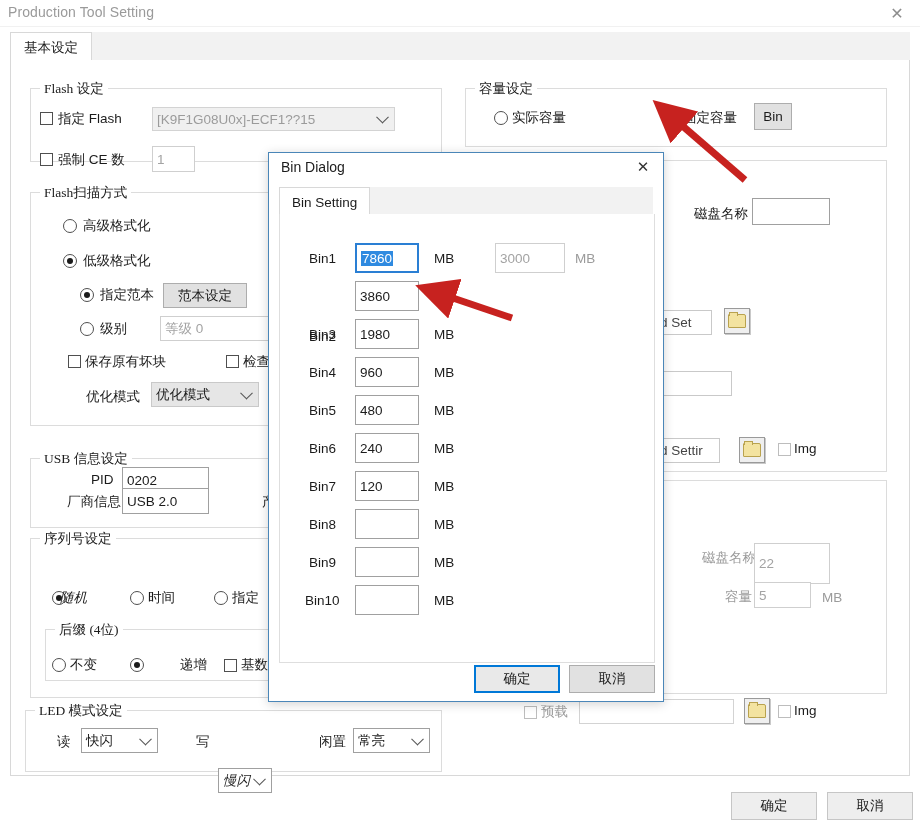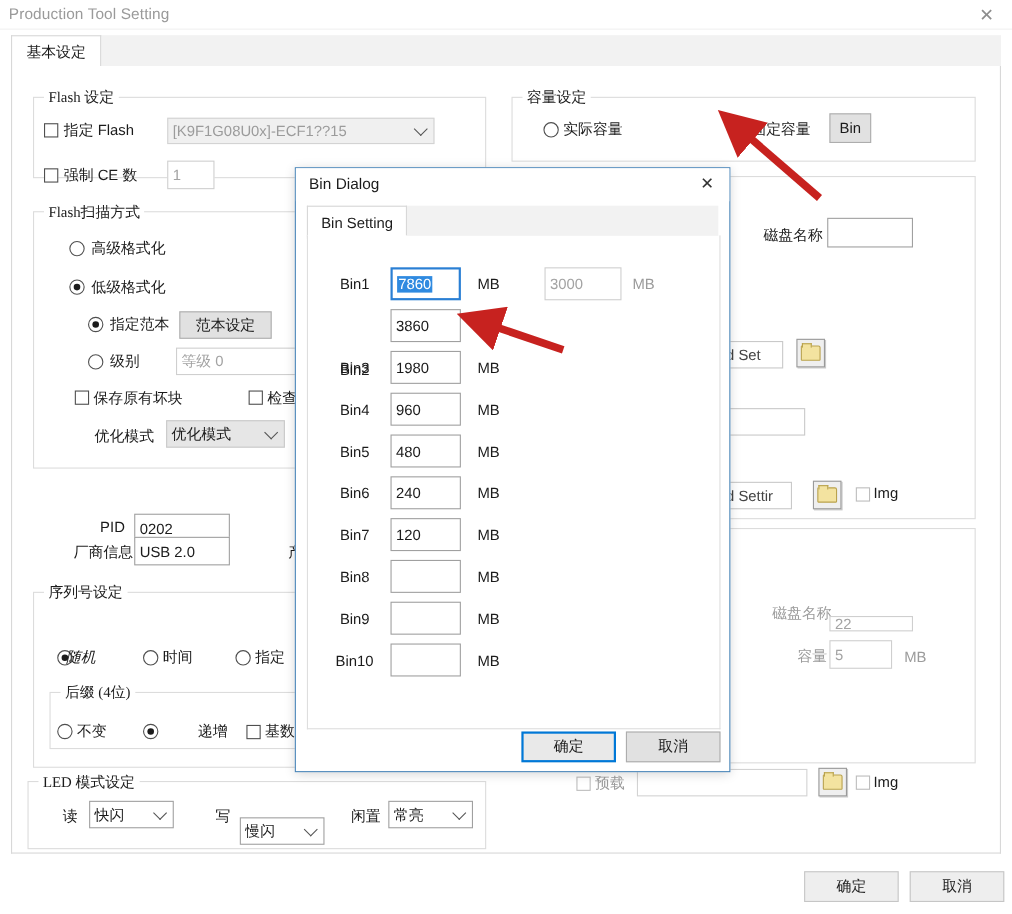--- a/index.html
+++ b/index.html
@@ -197,20 +197,23 @@
   <div class="lbl" style="left:85px;top:353px;">保存原有坏块</div>
   <div class="chk" style="left:226px;top:355px;"></div>
   <div class="lbl" style="left:243px;top:353px;overflow:hidden;width:26px;">检查</div>
 
   <div class="lbl" style="left:86px;top:388px;">优化模式</div>
   <div class="combo" style="left:151px;top:382px;width:108px;height:25px;">
     <span>优化模式</span>
     <span class="chev"></span>
   </div>
 
+  <div class="grp" style="left:30px;top:458px;width:410px;height:68px;">
+    <div class="lg">USB 信息设定</div>
+  </div>
   <div class="lbl" style="left:91px;top:472px;">PID</div>
   <div class="tf" style="left:122px;top:467px;width:87px;height:26px;">
     <span>0202</span>
   </div>
   <div class="lbl" style="left:67px;top:493px;">厂商信息</div>
   <div class="tf" style="left:122px;top:488px;width:87px;height:26px;">
     <span>USB 2.0</span>
   </div>
   <div class="lbl" style="left:262px;top:493px;width:10px;overflow:hidden;">产</div>
 
@@ -236,21 +239,21 @@
 
   <div class="grp" style="left:25px;top:710px;width:415px;height:60px;">
     <div class="lg">LED 模式设定</div>
   </div>
   <div class="lbl" style="left:57px;top:733px;">读</div>
   <div class="combo white" style="left:81px;top:728px;width:77px;height:25px;">
     <span>快闪</span>
     <span class="chev"></span>
   </div>
   <div class="lbl" style="left:196px;top:733px;">写</div>
-  <div class="combo white" style="left:218px;top:743px;width:77px;height:25px;">
+  <div class="combo white" style="left:218px;top:768px;width:54px;height:25px;font-style:italic;">
     <span>慢闪</span>
     <span class="chev"></span>
   </div>
   <div class="lbl" style="left:319px;top:733px;">闲置</div>
   <div class="combo white" style="left:353px;top:728px;width:77px;height:25px;">
     <span>常亮</span>
     <span class="chev"></span>
   </div>
 
   <div class="grp" style="left:465px;top:88px;width:420px;height:57px;">
@@ -289,21 +292,21 @@
     <span>and Settir</span>
   </div>
   <div class="folder" style="left:739px;top:437px;">
     <span class="f"></span>
   </div>
   <div class="chk dim" style="left:778px;top:443px;"></div>
   <div class="lbl" style="left:794px;top:441px;">Img</div>
 
   <div class="grp" style="left:465px;top:480px;width:420px;height:212px;"></div>
   <div class="lbl dim" style="left:702px;top:549px;">磁盘名称</div>
-  <div class="tf dis" style="left:754px;top:560px;width:76px;height:14px;">
+  <div class="tf dis" style="left:754px;top:543px;width:76px;height:41px;">
     <span>22</span>
   </div>
   <div class="lbl dim" style="left:725px;top:588px;">容量</div>
   <div class="tf dis" style="left:754px;top:582px;width:57px;height:26px;">
     <span>5</span>
   </div>
   <div class="lbl dim" style="left:822px;top:590px;">MB</div>
 
   <div class="chk dim" style="left:524px;top:706px;"></div>
   <div class="lbl dim" style="left:541px;top:703px;">预载</div>

